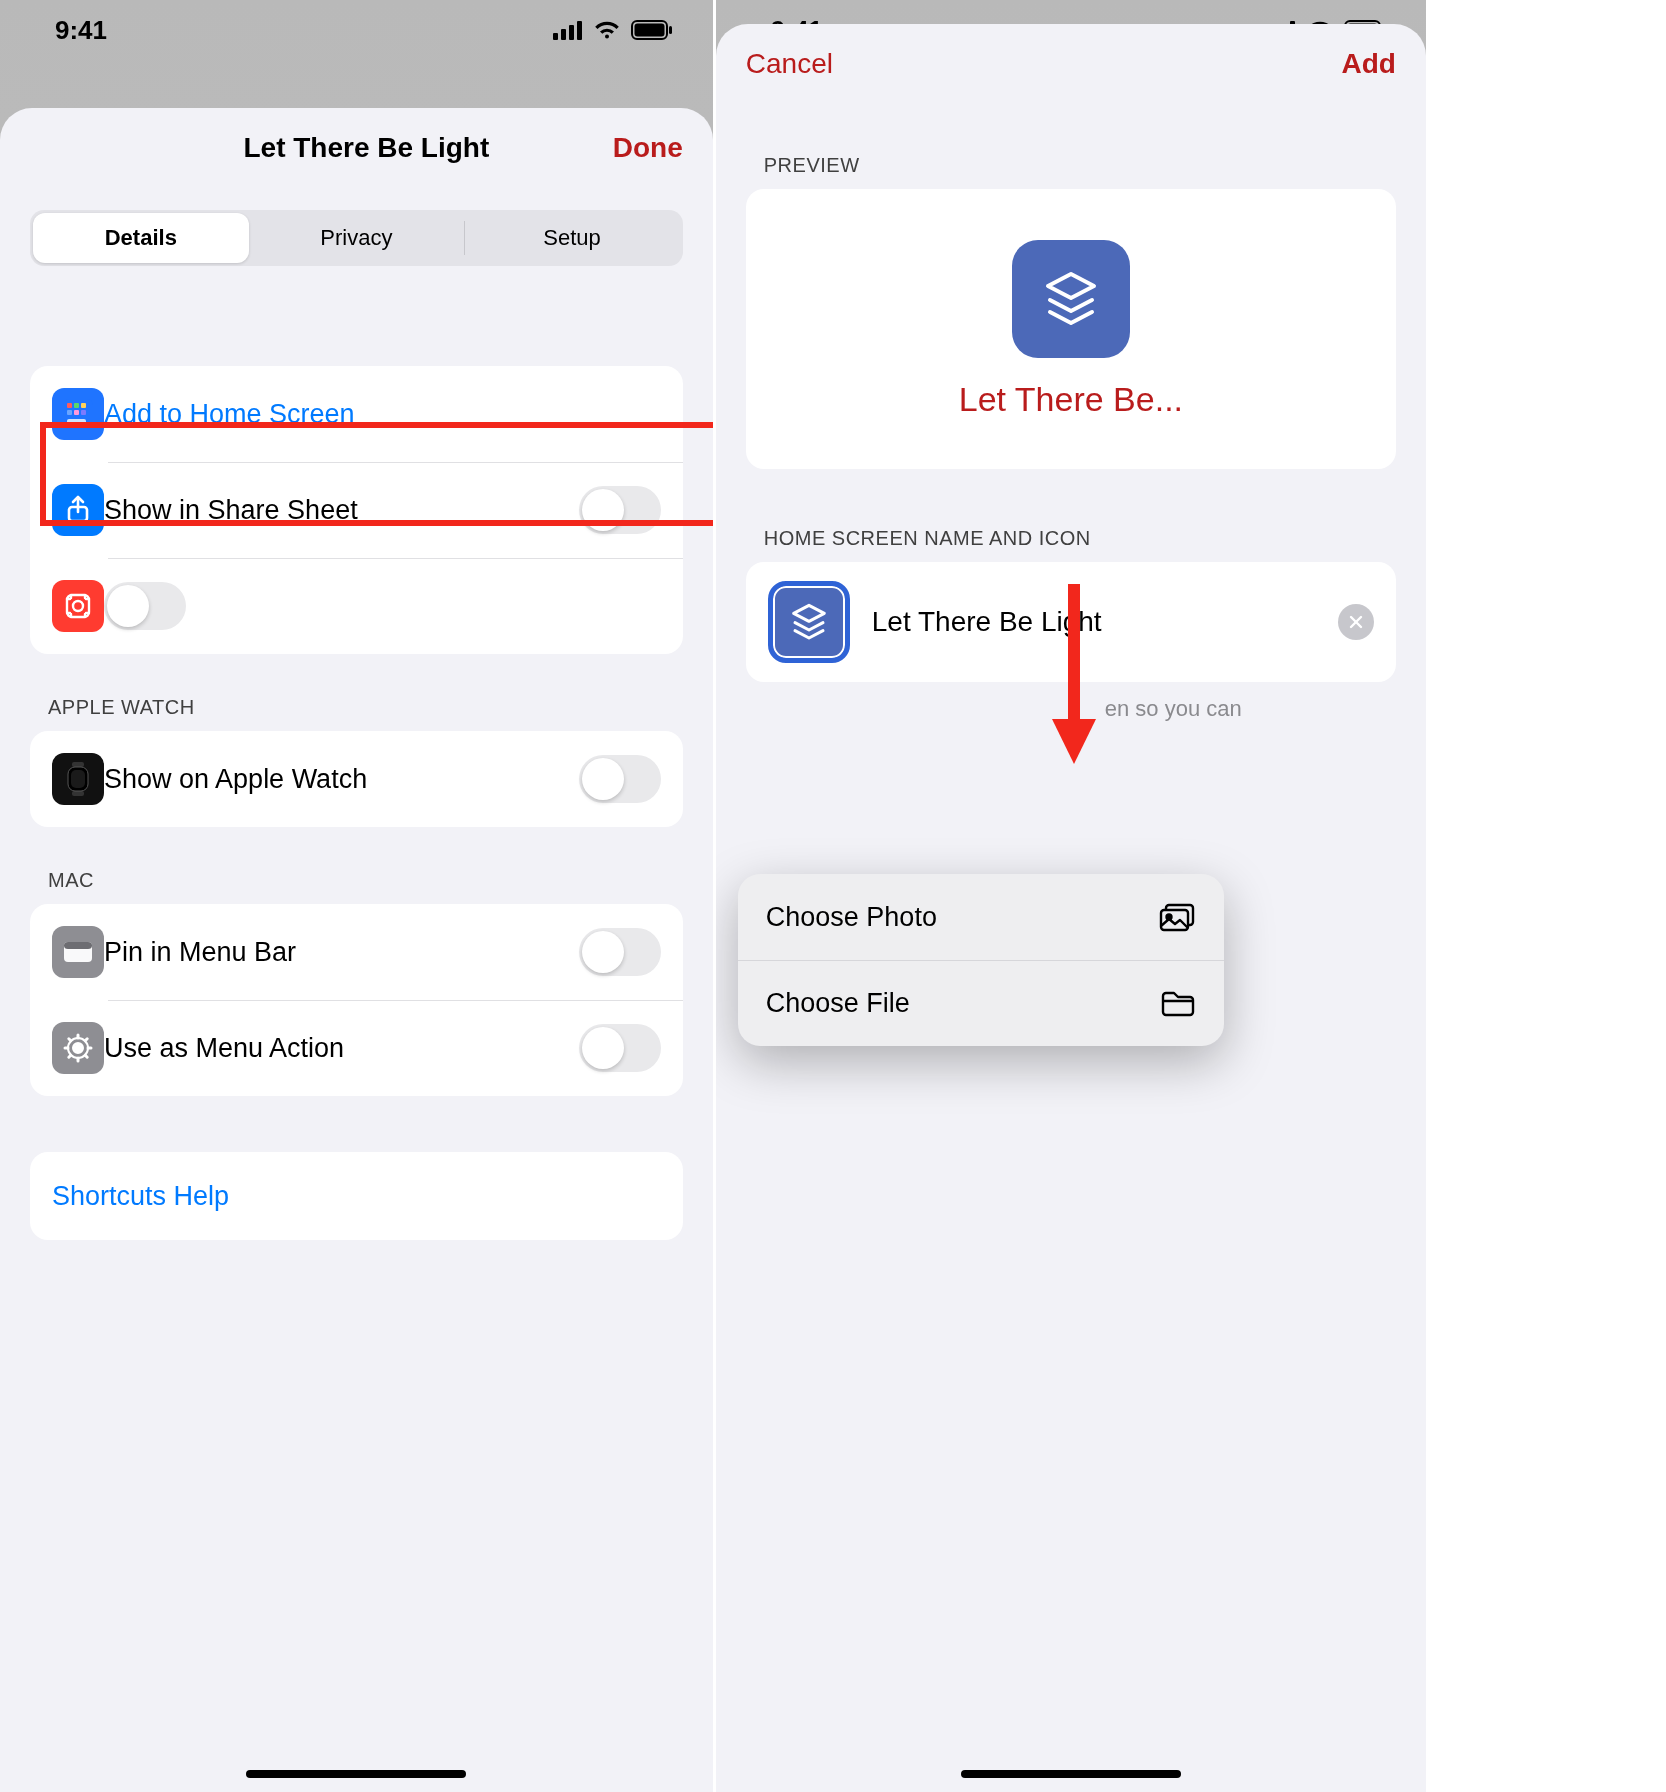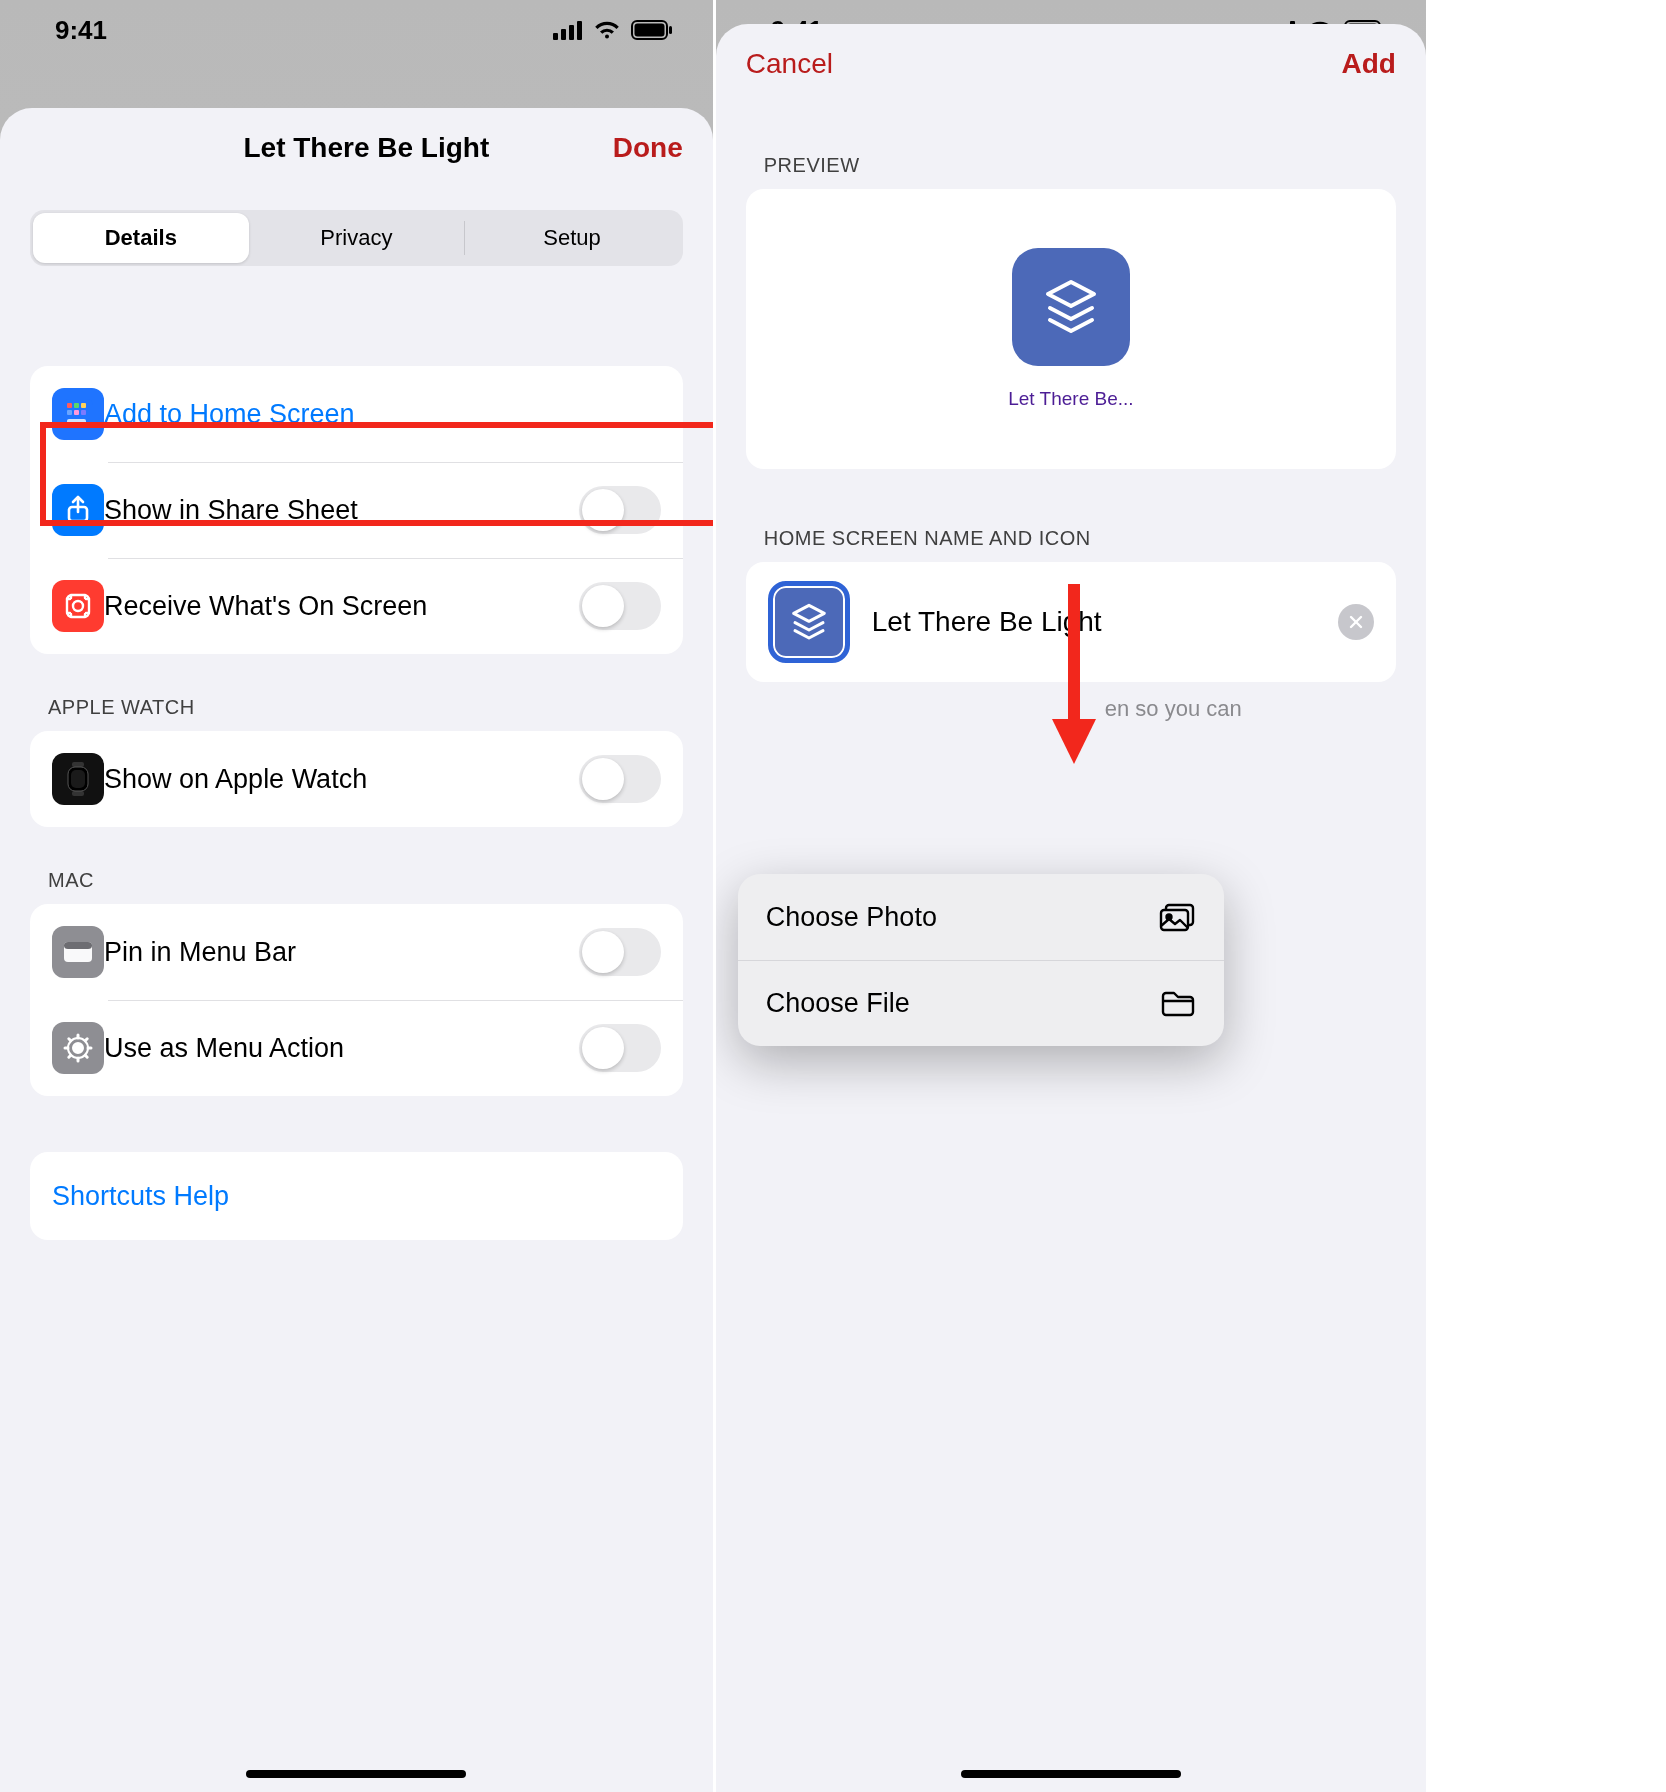--- a/index.html
+++ b/index.html
@@ -144,21 +144,21 @@
     background:#f2f2f7;
     border-top-left-radius:32px;border-top-right-radius:32px;
   }
   .preview-box{
     margin:12px 30px 0;background:#fff;border-radius:18px;height:280px;
     display:flex;flex-direction:column;align-items:center;justify-content:center;gap:22px;
   }
   .app-icon{
     width:118px;height:118px;border-radius:26px;background:#4c69b8;display:flex;align-items:center;justify-content:center;
   }
-  .preview-label{font-size:19px;color:#4c1d95;}
+  .preview-label{font-size:34px;color:#b91c1c;}
   .name-row{
     margin:12px 30px 0;background:#fff;border-radius:18px;height:120px;
     display:flex;align-items:center;padding:0 22px;gap:22px;position:relative;
   }
   .name-icon{
     width:82px;height:82px;border-radius:18px;background:#4c69b8;border:5px solid #2f63d6;
     display:flex;align-items:center;justify-content:center;flex:none;
     box-shadow:0 0 0 2px #fff inset;
   }
   .clear-btn{
@@ -261,21 +261,20 @@
           <div class="toggle"></div>
         </div>
         <div class="row">
           <div class="icon-tile" style="background:#ff3b30">
             <svg width="30" height="30" viewBox="0 0 30 30" fill="none" stroke="#fff" stroke-width="2.4">
                 <rect x="4" y="4" width="22" height="22" rx="5"></rect>
                 <circle cx="15" cy="15" r="5"></circle>
                 <path d="M8 4v3M22 4v3M8 26v-3M22 26v-3M4 8h3M4 22h3M26 8h-3M26 22h-3" stroke-linecap="round"></path>
               </svg>
           </div>
-          <span class="label">Receive What's On Screen</span>
           <div class="toggle"></div>
         </div>
       </div>
 
       <div class="section-label">APPLE WATCH</div>
       <div class="group tight">
         <div class="row">
           <div class="icon-tile" style="background:#111">
             <svg width="30" height="34" viewBox="0 0 30 34">
                 <rect x="9" y="0" width="12" height="5" rx="2" fill="#333"></rect>

